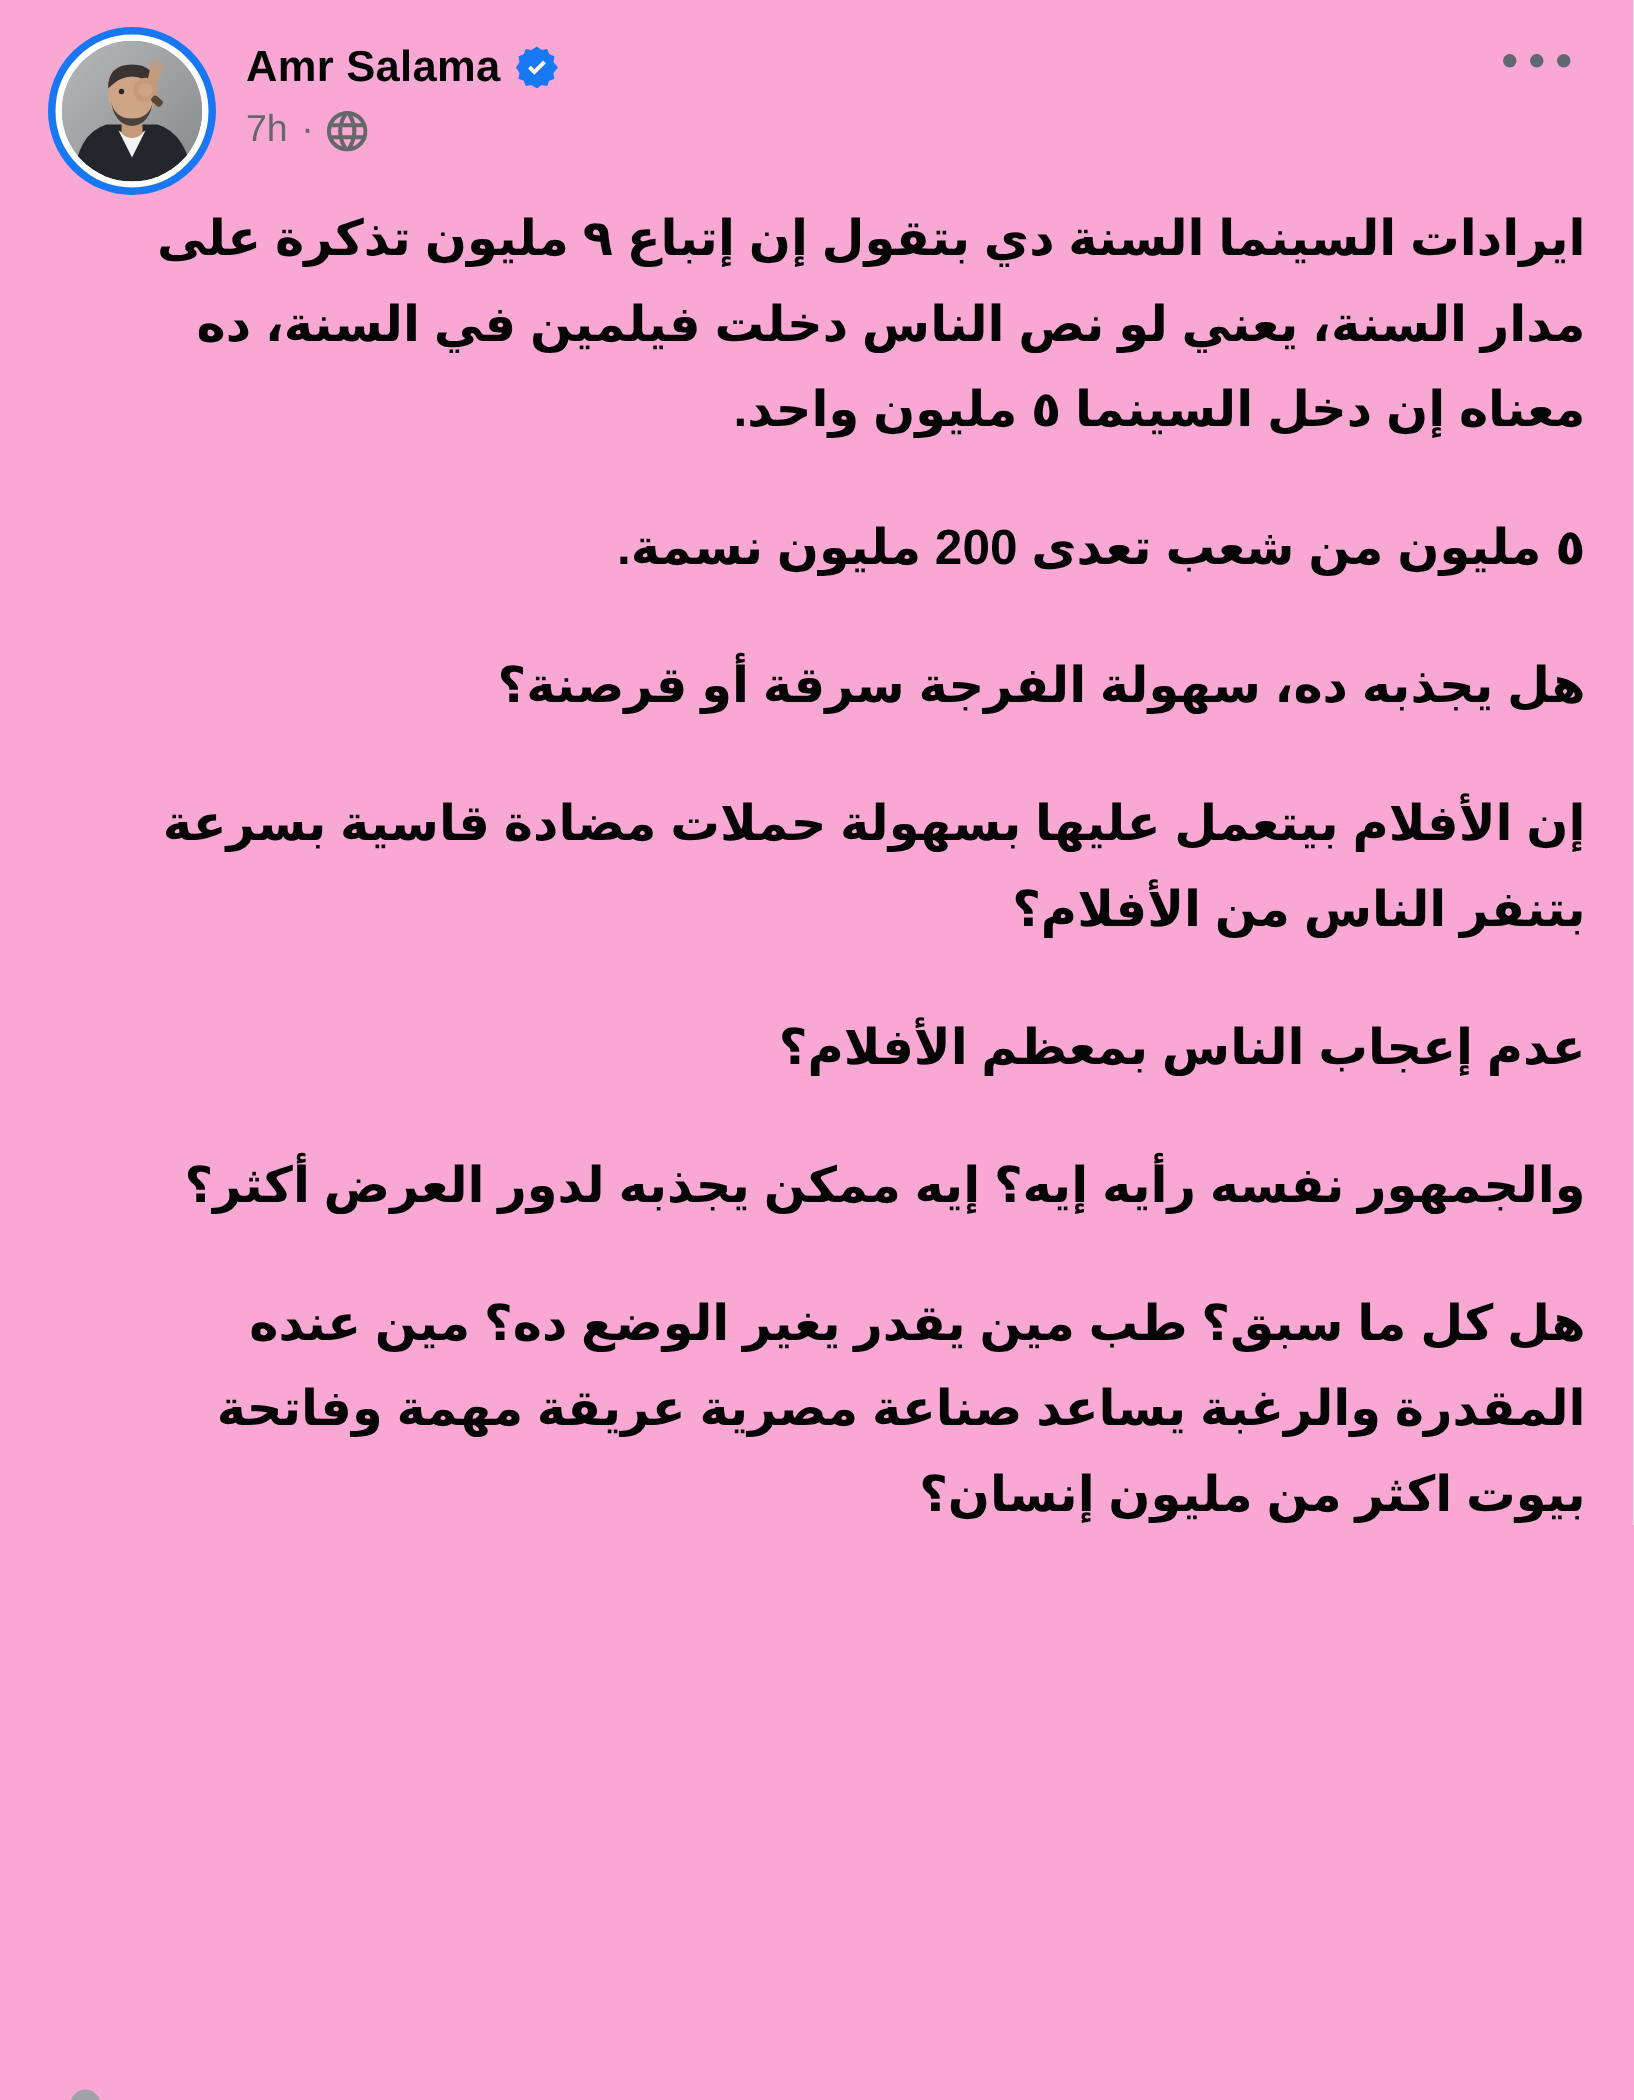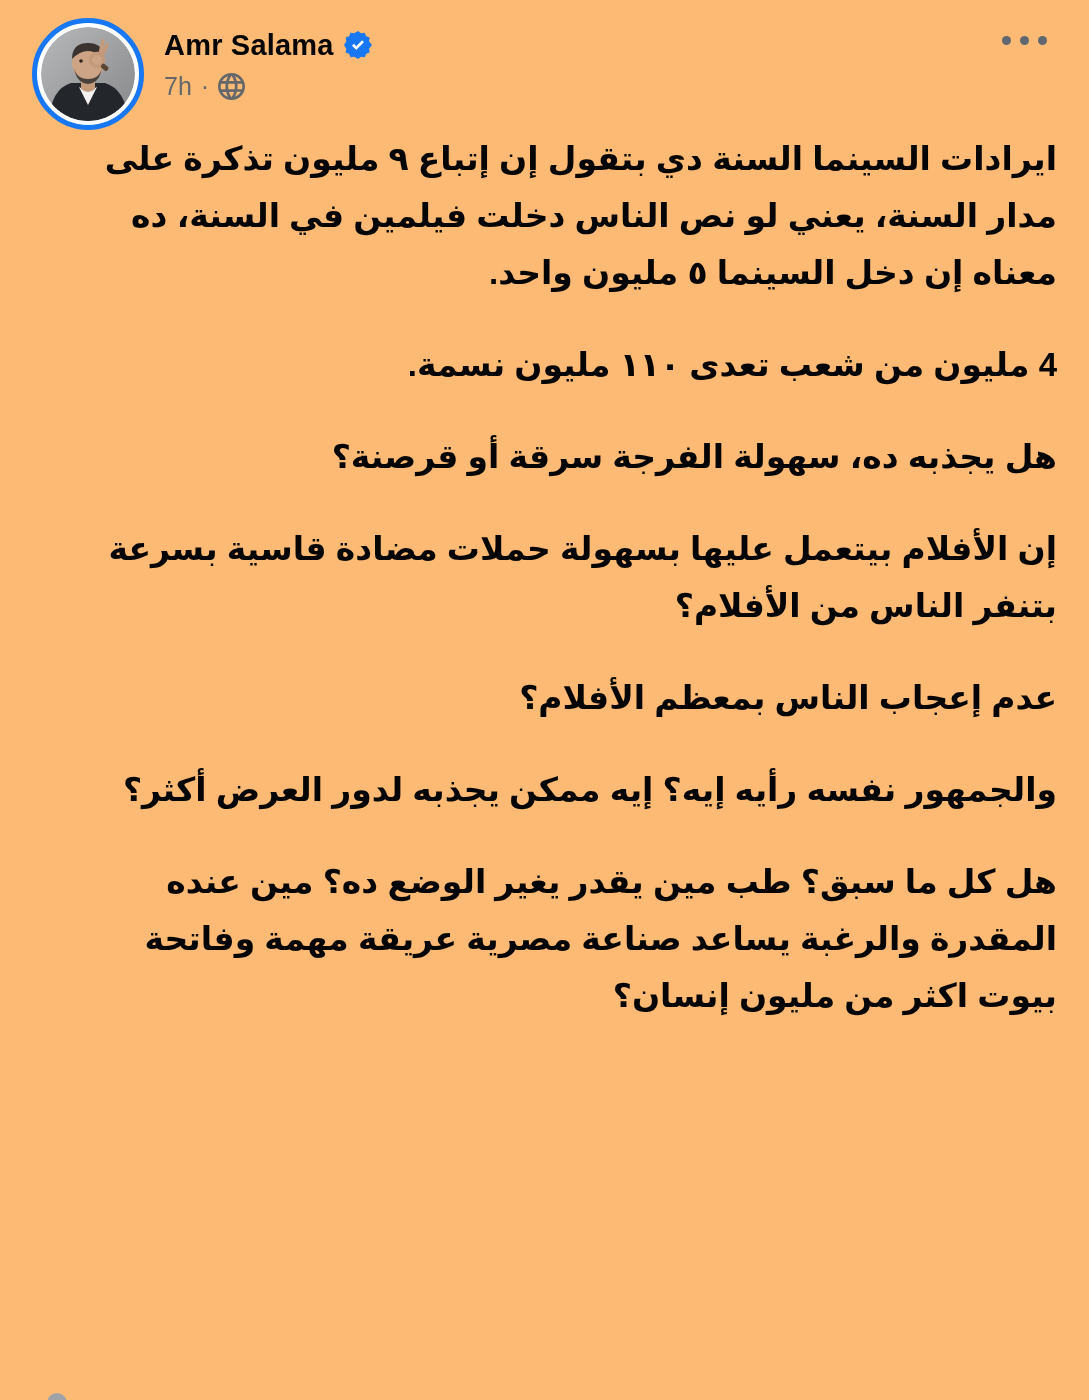--- a/index.html
+++ b/index.html
@@ -1,19 +1,19 @@
 <!DOCTYPE html>
 <html lang="ar"><head>
 <meta charset="utf-8">
 <style>
   html,body{margin:0;padding:0;background:#fff;}
   .page{
     position:relative;
     width:1089px;height:1400px;
-    background:#fdba74;
+    background:#f9a8d4;
     overflow:hidden;
     font-family:"Liberation Sans","DejaVu Sans",sans-serif;
   }
   
   .header{
     position:relative;
     display:flex;align-items:flex-start;
     padding:18px 32px 0 32px;
     height:122px;box-sizing:border-box;
   }
@@ -34,21 +34,21 @@
     margin-left:20px;
     padding-top:10px;
   }
   .name-row{display:flex;align-items:center;gap:10px;}
   .name{
     font-size:29px;font-weight:700;color:#050505;
     letter-spacing:.2px;line-height:34px;cursor:pointer;
   }
   .badge{width:28px;height:28px;display:block;}
   .meta-row{
-    display:flex;gap:9px;
+    display:flex;align-items:center;gap:9px;
     margin-top:9px;
     color:#65676B;font-size:25px;line-height:30px;
   }
   .globe{width:27px;height:27px;display:block;margin-top:2px;}
   .menu-dots{
     position:absolute;top:30px;right:36px;
     display:flex;gap:9px;align-items:center;
     padding:6px;cursor:pointer;
   }
   .menu-dots i{
@@ -141,21 +141,21 @@
 
     <div class="menu-dots">
       <i></i>
         <i></i>
         <i></i>
     </div>
   </div>
 
   <div class="post-body">
       <p>ايرادات السينما السنة دي بتقول إن إتباع ٩ مليون تذكرة على مدار السنة، يعني لو نص الناس دخلت فيلمين في السنة، ده معناه إن دخل السينما ٥ مليون واحد.</p>
-      <p>4 مليون من شعب تعدى ١١٠ مليون نسمة.</p>
+      <p>٥ مليون من شعب تعدى 200 مليون نسمة.</p>
       <p>هل يجذبه ده، سهولة الفرجة سرقة أو قرصنة؟</p>
       <p>إن الأفلام بيتعمل عليها بسهولة حملات مضادة قاسية بسرعة بتنفر الناس من الأفلام؟</p>
       <p>عدم إعجاب الناس بمعظم الأفلام؟</p>
       <p>والجمهور نفسه رأيه إيه؟ إيه ممكن يجذبه لدور العرض أكثر؟</p>
       <p>هل كل ما سبق؟ طب مين يقدر يغير الوضع ده؟ مين عنده المقدرة والرغبة يساعد صناعة مصرية عريقة مهمة وفاتحة بيوت اكثر من مليون إنسان؟</p>
     </div>
 
   <div class="cut-reaction"></div>
 </div>
 

